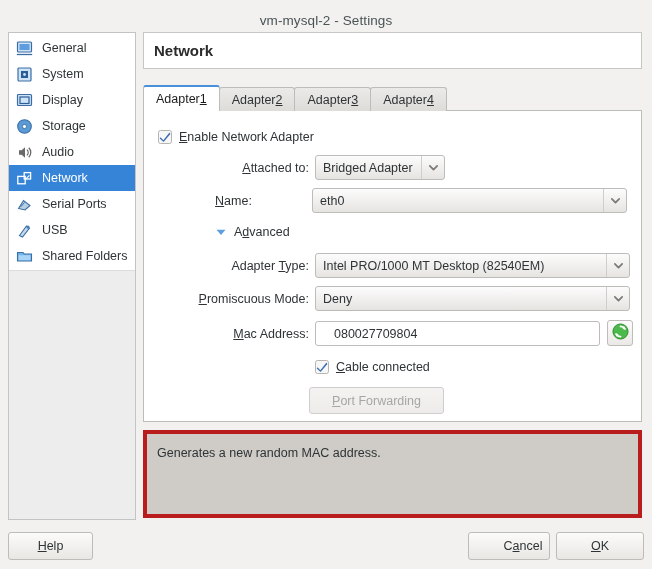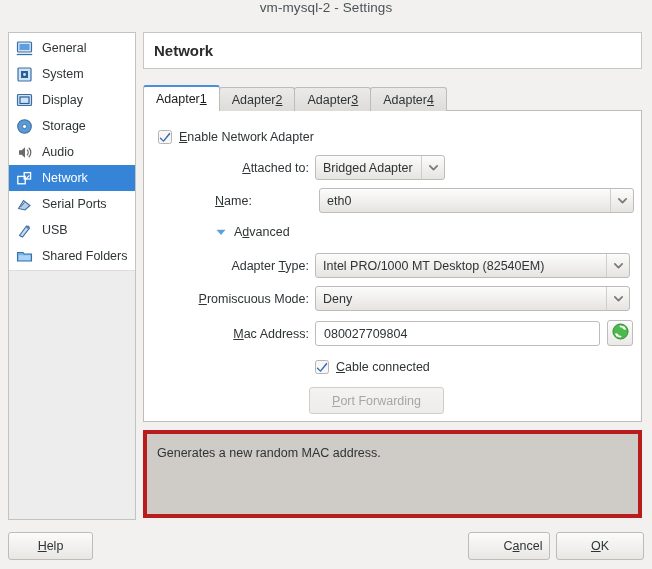--- a/index.html
+++ b/index.html
@@ -18,21 +18,21 @@
     font-size: 12.5px;
     color: #2e3436;
   }
 
   
   .titlebar {
     position: absolute;
     left: 0; top: 0;
     width: 652px; height: 28px;
     display: flex;
-    align-items: flex-start;
+    align-items: flex-end;
     justify-content: center;
     background: #f2f1f0;
   }
   .titlebar .title {
     font-size: 13.5px;
     color: #4a5356;
     letter-spacing: .1px;
   }
 
   
@@ -193,21 +193,21 @@
 
   
   .entry {
     box-sizing: border-box;
     height: 25px;
     background: #ffffff;
     border: 1px solid #bdbcb9;
     border-radius: 3px;
     display: flex;
     align-items: center;
-    padding: 0 8px;
+    padding: 0 18px;
     font-size: 12.5px;
     color: #2e3436;
   }
 
   
   .iconbtn {
     box-sizing: border-box;
     width: 26px; height: 26px;
     background: linear-gradient(to bottom, #fcfcfc, #ebe9e6);
     border: 1px solid #bdbcb9;
@@ -394,21 +394,21 @@
       <span class="c-arrow">
         <svg viewBox="0 0 12 12" width="11" height="11">
             <path d="M2 4.2 L6 8.4 L10 4.2" fill="none" stroke="#7c7b78" stroke-width="1.9" stroke-linecap="round" stroke-linejoin="round"></path>
           </svg>
       </span>
     </div>
 
     <div class="row" style="left:14px; top:78px; width:151px; justify-content:center;">
       <span class="flabel"><span></span><span class="mn">N</span><span>ame:</span></span>
     </div>
-    <div class="combo" style="position:absolute; left:175px; top:77px; width:315px;">
+    <div class="combo" style="position:absolute; left:168px; top:77px; width:315px;">
       <span class="c-text">eth0</span>
       <span class="c-arrow">
         <svg viewBox="0 0 12 12" width="11" height="11">
             <path d="M2 4.2 L6 8.4 L10 4.2" fill="none" stroke="#7c7b78" stroke-width="1.9" stroke-linecap="round" stroke-linejoin="round"></path>
           </svg>
       </span>
     </div>
 
     <div class="advanced-toggle" style="position:absolute; left:71px; top:114px;">
       <span class="tri">

